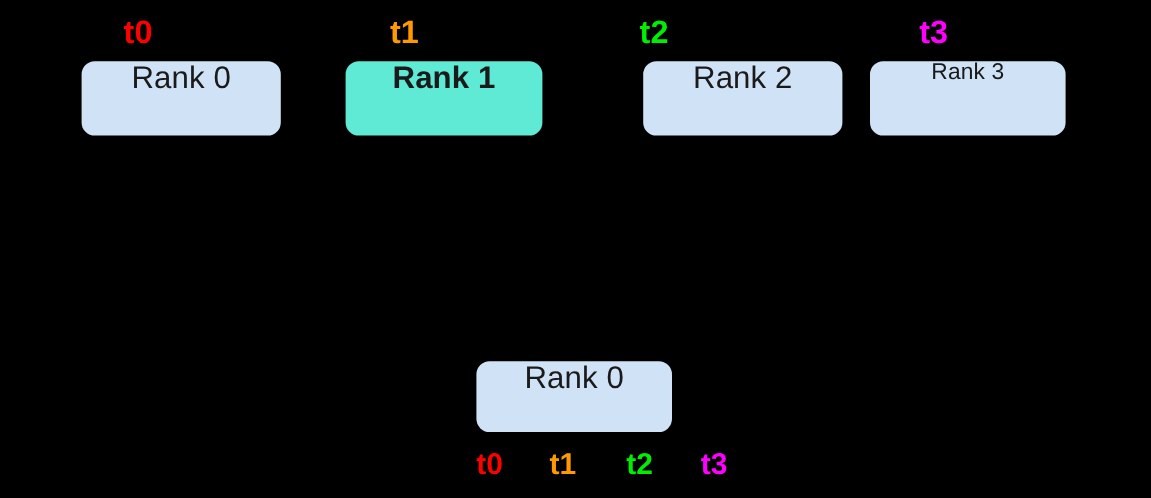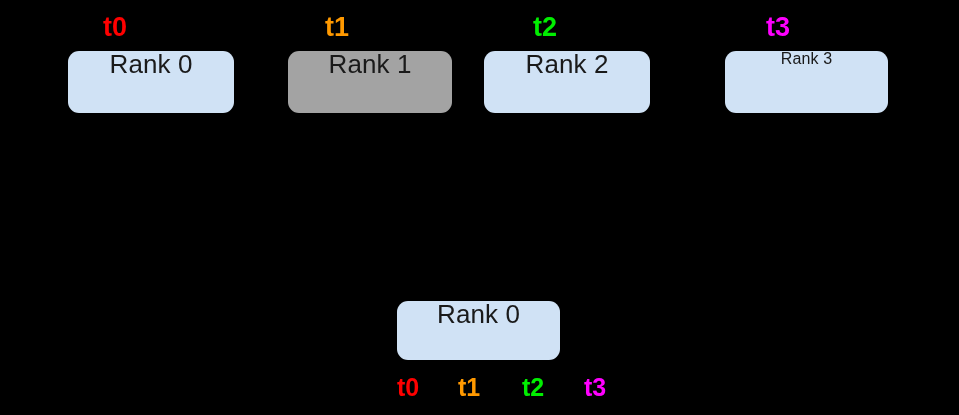--- a/index.html
+++ b/index.html
@@ -48,22 +48,22 @@
     line-height: 1;
     white-space: nowrap;
     transform: translateX(-50%);
     user-select: none;
   }
   
   .top-row .rank-box { top: 51px; height: 62px; }
 
   .box-rank0-top { left: 68px;  width: 166px; font-size: 26px; }
   .box-rank1-top { left: 288px; width: 164px; font-size: 26px; }
-  .box-rank2-top { left: 484px; width: 166px; font-size: 26px; }
-  .box-rank3-top { left: 725px; width: 163px; font-size: 16px; }
+  .box-rank2-top { left: 536px; width: 166px; font-size: 26px; }
+  .box-rank3-top { left: 725px; width: 163px; font-size: 19px; }
 
   .tag-top { top: 14px; font-size: 27px; }
   .tag-t0-top { left: 115px; }
   .tag-t1-top { left: 337px; }
   .tag-t2-top { left: 545px; }
   .tag-t3-top { left: 778px; }
 
   
   .box-rank0-bottom {
     left: 397px;
@@ -86,21 +86,21 @@
   <div class="top-row">
 
     <span class="thread-tag tag-top tag-t0-top" style="color: rgb(255, 0, 0);">t0</span>
     <span class="thread-tag tag-top tag-t1-top" style="color: rgb(255, 153, 0);">t1</span>
     <span class="thread-tag tag-top tag-t2-top" style="color: rgb(0, 238, 0);">t2</span>
     <span class="thread-tag tag-top tag-t3-top" style="color: rgb(255, 0, 255);">t3</span>
 
     <div class="rank-box box-rank0-top" style="background: rgb(208, 226, 245); color: rgb(26, 26, 26);">
       <span class="rank-label">Rank 0</span>
     </div>
-    <div class="rank-box box-rank1-top" style="background: #a3a3a3; color: rgb(26, 26, 26);">
+    <div class="rank-box box-rank1-top" style="background: #5eead4; color: rgb(26, 26, 26); font-weight: bold;">
       <span class="rank-label">Rank 1</span>
     </div>
     <div class="rank-box box-rank2-top" style="background: rgb(208, 226, 245); color: rgb(26, 26, 26);">
       <span class="rank-label">Rank 2</span>
     </div>
     <div class="rank-box box-rank3-top" style="background: rgb(208, 226, 245); color: rgb(26, 26, 26);">
       <span class="rank-label">Rank 3</span>
     </div>
 
   </div>

